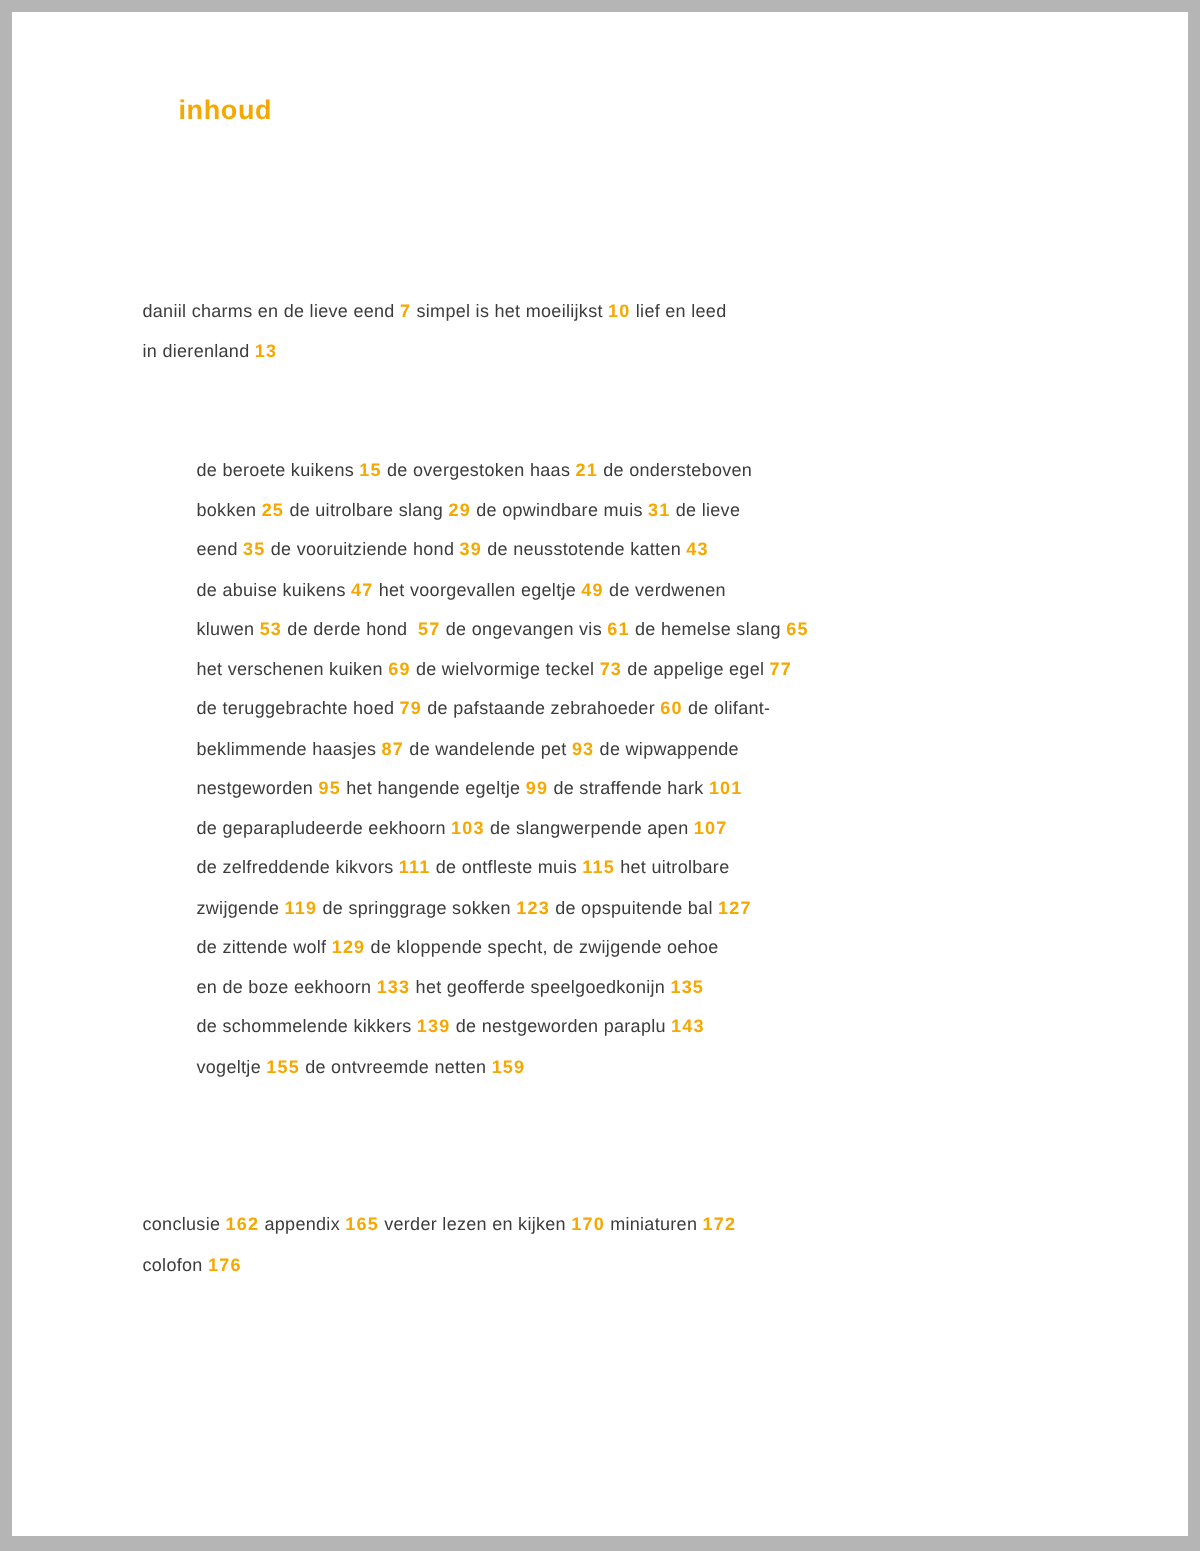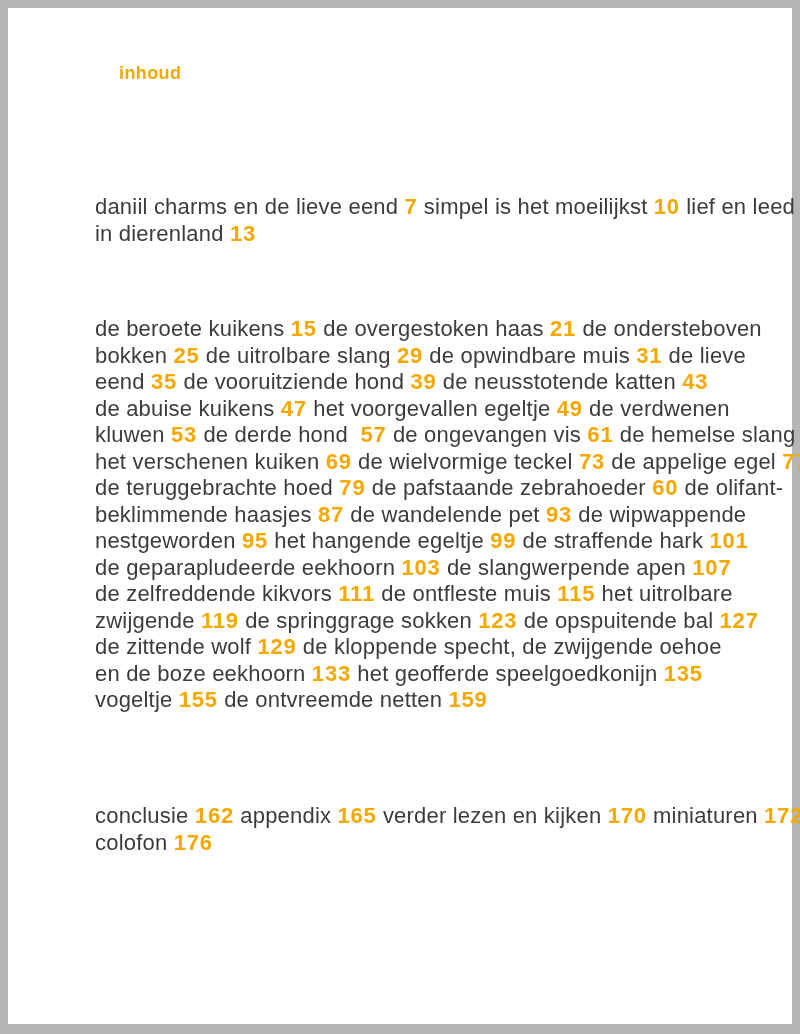--- a/index.html
+++ b/index.html
@@ -34,27 +34,27 @@
   }
   .toc {
     position: absolute;
     left: 87px;
     top: 0;
     width: 660px;
   }
   .toc-paragraph {
     position: absolute;
     left: 0;
-    font-size: 22px;
+    font-size: 12px;
     line-height: 26.5px;
     color: var(--ink);
     letter-spacing: 0.2px;
   }
   .toc-paragraph.para-0 { top: 186px; }   
-  .toc-paragraph.para-1 { top: 308px; }   
+  .toc-paragraph.para-1 { top: 292px; margin-left: 36px; }   
   .toc-paragraph.para-2 { top: 795px; }   
   .toc-line { white-space: pre; }
   .entry-text { color: var(--ink); }
   .page-num {
     color: var(--accent);
     font-weight: 700;
     letter-spacing: 0.8px;
   }
 </style>
 </head>
@@ -75,20 +75,21 @@
         <div class="toc-line"><span class="entry-text">kluwen </span><span class="page-num">53</span><span class="entry-text"> de derde hond  </span><span class="page-num">57</span><span class="entry-text"> de ongevangen vis </span><span class="page-num">61</span><span class="entry-text"> de hemelse slang </span><span class="page-num">65</span></div>
         <div class="toc-line"><span class="entry-text">het verschenen kuiken </span><span class="page-num">69</span><span class="entry-text"> de wielvormige teckel </span><span class="page-num">73</span><span class="entry-text"> de appelige egel </span><span class="page-num">77</span></div>
         <div class="toc-line"><span class="entry-text">de teruggebrachte hoed </span><span class="page-num">79</span><span class="entry-text"> de pafstaande zebrahoeder </span><span class="page-num">60</span><span class="entry-text"> de olifant-</span></div>
         <div class="toc-line"><span class="entry-text">beklimmende haasjes </span><span class="page-num">87</span><span class="entry-text"> de wandelende pet </span><span class="page-num">93</span><span class="entry-text"> de wipwappende</span></div>
         <div class="toc-line"><span class="entry-text">nestgeworden </span><span class="page-num">95</span><span class="entry-text"> het hangende egeltje </span><span class="page-num">99</span><span class="entry-text"> de straffende hark </span><span class="page-num">101</span></div>
         <div class="toc-line"><span class="entry-text">de geparapludeerde eekhoorn </span><span class="page-num">103</span><span class="entry-text"> de slangwerpende apen </span><span class="page-num">107</span></div>
         <div class="toc-line"><span class="entry-text">de zelfreddende kikvors </span><span class="page-num">111</span><span class="entry-text"> de ontfleste muis </span><span class="page-num">115</span><span class="entry-text"> het uitrolbare</span></div>
         <div class="toc-line"><span class="entry-text">zwijgende </span><span class="page-num">119</span><span class="entry-text"> de springgrage sokken </span><span class="page-num">123</span><span class="entry-text"> de opspuitende bal </span><span class="page-num">127</span></div>
         <div class="toc-line"><span class="entry-text">de zittende wolf </span><span class="page-num">129</span><span class="entry-text"> de kloppende specht, de zwijgende oehoe</span></div>
         <div class="toc-line"><span class="entry-text">en de boze eekhoorn </span><span class="page-num">133</span><span class="entry-text"> het geofferde speelgoedkonijn </span><span class="page-num">135</span></div>
+        <div class="toc-line"><span class="entry-text">de schommelende kikkers </span><span class="page-num">139</span><span class="entry-text"> de nestgeworden paraplu </span><span class="page-num">143</span></div>
         <div class="toc-line"><span class="entry-text">vogeltje </span><span class="page-num">155</span><span class="entry-text"> de ontvreemde netten </span><span class="page-num">159</span></div>
       </div>
       <div class="toc-paragraph para-2">
         <div class="toc-line"><span class="entry-text">conclusie </span><span class="page-num">162</span><span class="entry-text"> appendix </span><span class="page-num">165</span><span class="entry-text"> verder lezen en kijken </span><span class="page-num">170</span><span class="entry-text"> miniaturen </span><span class="page-num">172</span></div>
         <div class="toc-line"><span class="entry-text">colofon </span><span class="page-num">176</span></div>
       </div>
     </div>
 </div>
 
 </body></html>

